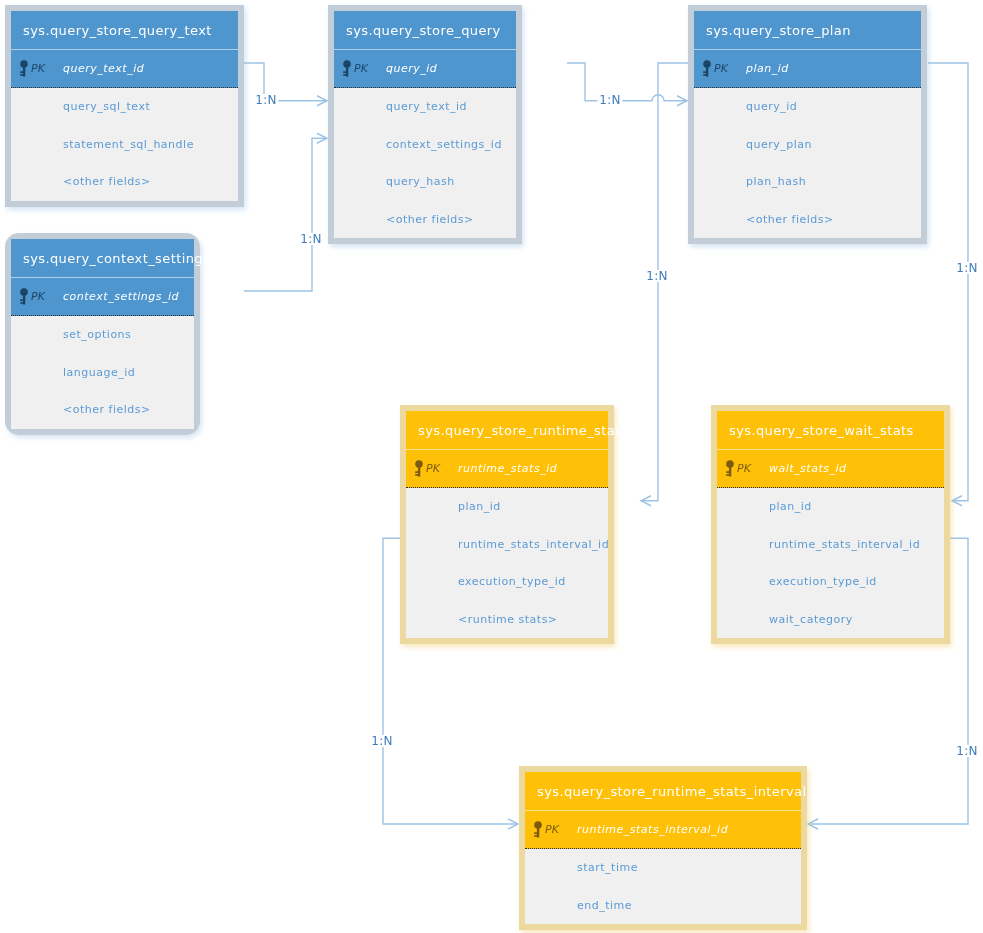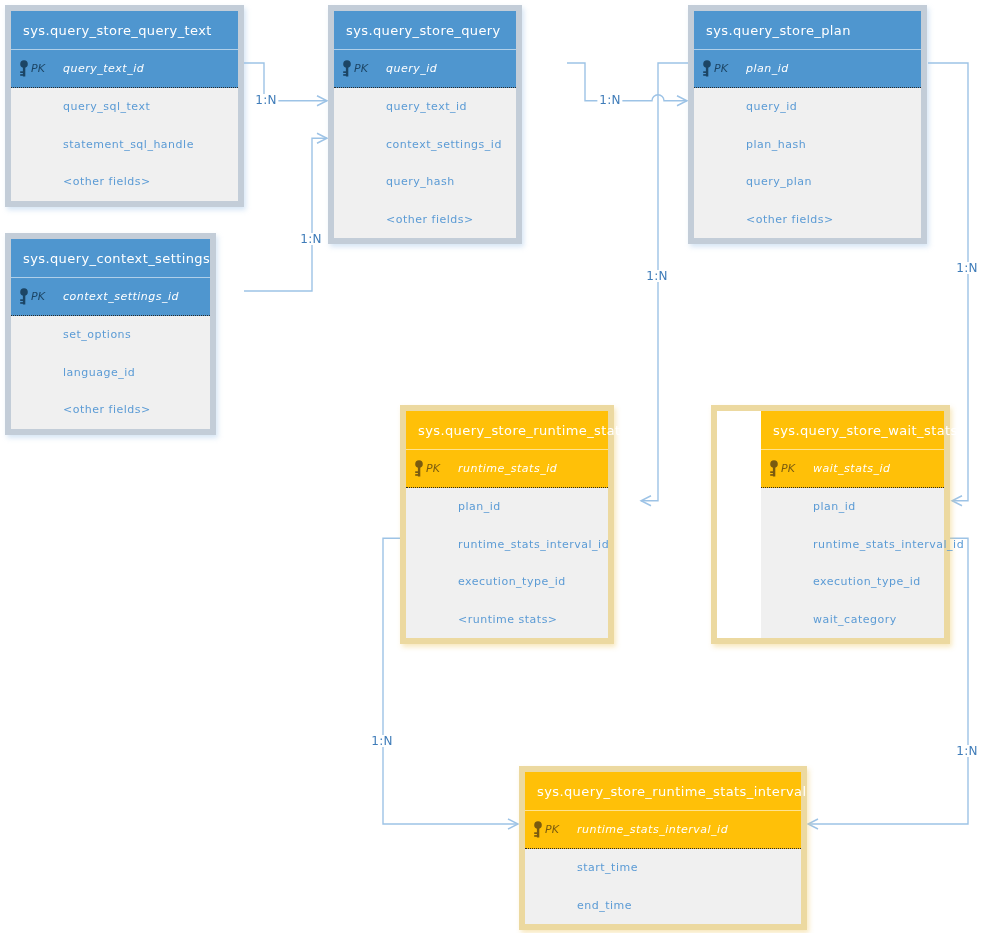--- a/index.html
+++ b/index.html
@@ -94,26 +94,26 @@
           <circle cx="5" cy="4" r="3.8" fill="currentColor"></circle>
           <rect x="3.9" y="6.2" width="2.4" height="10.3" fill="currentColor"></rect>
           <rect x="1.2" y="11.3" width="2.9" height="1.7" fill="currentColor"></rect>
           <rect x="1.2" y="14.1" width="2.9" height="1.7" fill="currentColor"></rect>
         </svg>
         <span class="pkbadge">PK</span>
         <span class="pkname">plan_id</span>
       </div>
       <div class="body">
         <div class="frow">query_id</div>
+        <div class="frow">query_plan</div>
         <div class="frow">plan_hash</div>
-        <div class="frow">query_plan</div>
         <div class="frow">&lt;other fields&gt;</div>
       </div>
     </div>
-    <div class="entity theme-blue" style="left: 5px; top: 233px; width: 211px;">
+    <div class="entity theme-blue" style="left: 5px; top: 233px; width: 195px; border-radius: 14px;">
       <div class="hdr">sys.query_context_settings</div>
       <div class="pkrow">
         <svg class="key" viewBox="0 0 11 17">
           <circle cx="5" cy="4" r="3.8" fill="currentColor"></circle>
           <rect x="3.9" y="6.2" width="2.4" height="10.3" fill="currentColor"></rect>
           <rect x="1.2" y="11.3" width="2.9" height="1.7" fill="currentColor"></rect>
           <rect x="1.2" y="14.1" width="2.9" height="1.7" fill="currentColor"></rect>
         </svg>
         <span class="pkbadge">PK</span>
         <span class="pkname">context_settings_id</span>
@@ -136,21 +136,21 @@
         <span class="pkbadge">PK</span>
         <span class="pkname">runtime_stats_id</span>
       </div>
       <div class="body">
         <div class="frow">plan_id</div>
         <div class="frow">runtime_stats_interval_id</div>
         <div class="frow">execution_type_id</div>
         <div class="frow">&lt;runtime stats&gt;</div>
       </div>
     </div>
-    <div class="entity theme-orange" style="left: 711px; top: 405px; width: 239px; padding-left: 44px;">
+    <div class="entity theme-orange" style="left: 711px; top: 405px; width: 239px;">
       <div class="hdr">sys.query_store_wait_stats</div>
       <div class="pkrow">
         <svg class="key" viewBox="0 0 11 17">
           <circle cx="5" cy="4" r="3.8" fill="currentColor"></circle>
           <rect x="3.9" y="6.2" width="2.4" height="10.3" fill="currentColor"></rect>
           <rect x="1.2" y="11.3" width="2.9" height="1.7" fill="currentColor"></rect>
           <rect x="1.2" y="14.1" width="2.9" height="1.7" fill="currentColor"></rect>
         </svg>
         <span class="pkbadge">PK</span>
         <span class="pkname">wait_stats_id</span>

